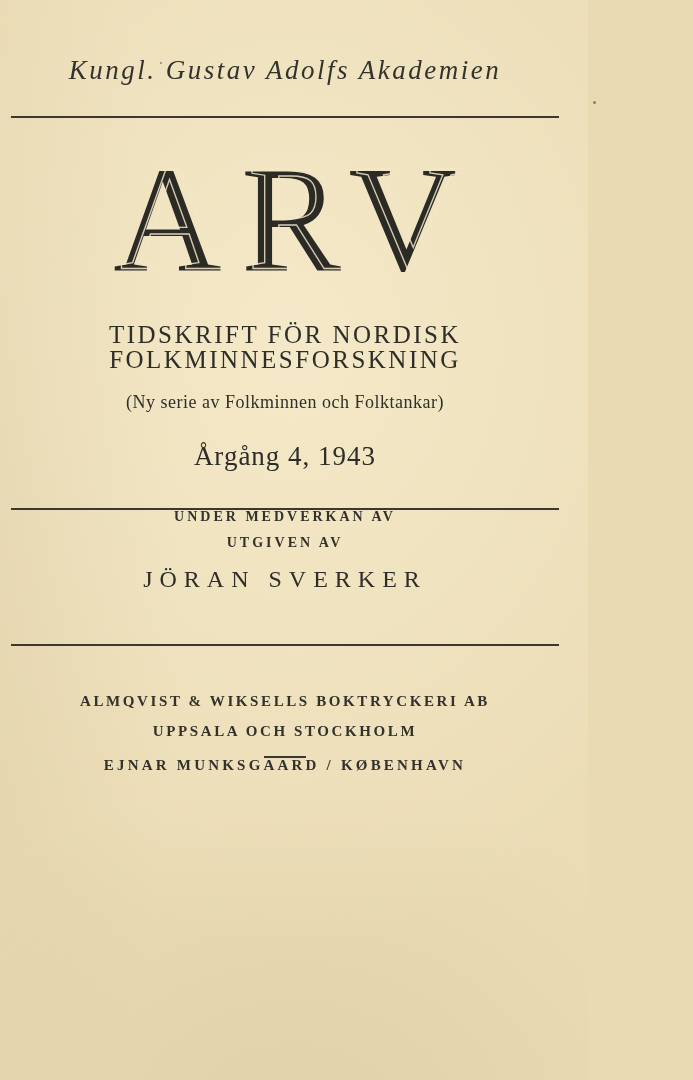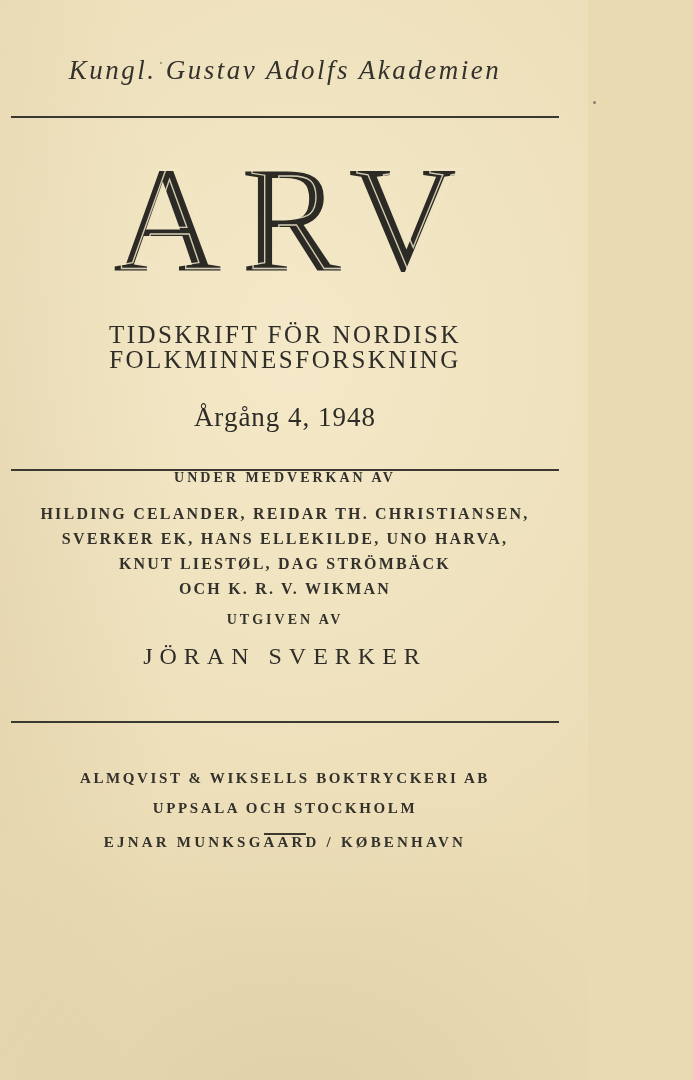--- a/index.html
+++ b/index.html
@@ -168,33 +168,28 @@
 
     <div class="rule rule-top"></div>
 
     <div class="journal-title">
       <span>ARV</span>
       <span class="engrave" aria-hidden="true">ARV</span>
     </div>
 
     <div class="subtitle">TIDSKRIFT FÖR NORDISK FOLKMINNESFORSKNING</div>
 
-
-    <div class="volume">Årgång 4, 1948</div>
+    <div class="series-note">(Ny serie av Folkminnen och Folktankar)</div>
+
+    <div class="volume">Årgång 4, 1943</div>
 
     <div class="rule rule-mid"></div>
 
     <div class="small-caps-heading medverkan">UNDER MEDVERKAN AV</div>
 
-    <div class="collaborators">
-      <div>HILDING CELANDER, REIDAR TH. CHRISTIANSEN,</div>
-      <div>SVERKER EK, HANS ELLEKILDE, UNO HARVA,</div>
-      <div>KNUT LIESTØL, DAG STRÖMBÄCK</div>
-      <div>OCH K. R. V. WIKMAN</div>
-    </div>
 
     <div class="small-caps-heading utgiven">UTGIVEN AV</div>
 
     <div class="editor-name">JÖRAN SVERKER</div>
 
     <div class="rule rule-bottom"></div>
 
     <div class="printer-line1">ALMQVIST &amp; WIKSELLS BOKTRYCKERI AB</div>
 
     <div class="printer-line2">UPPSALA OCH STOCKHOLM</div>

